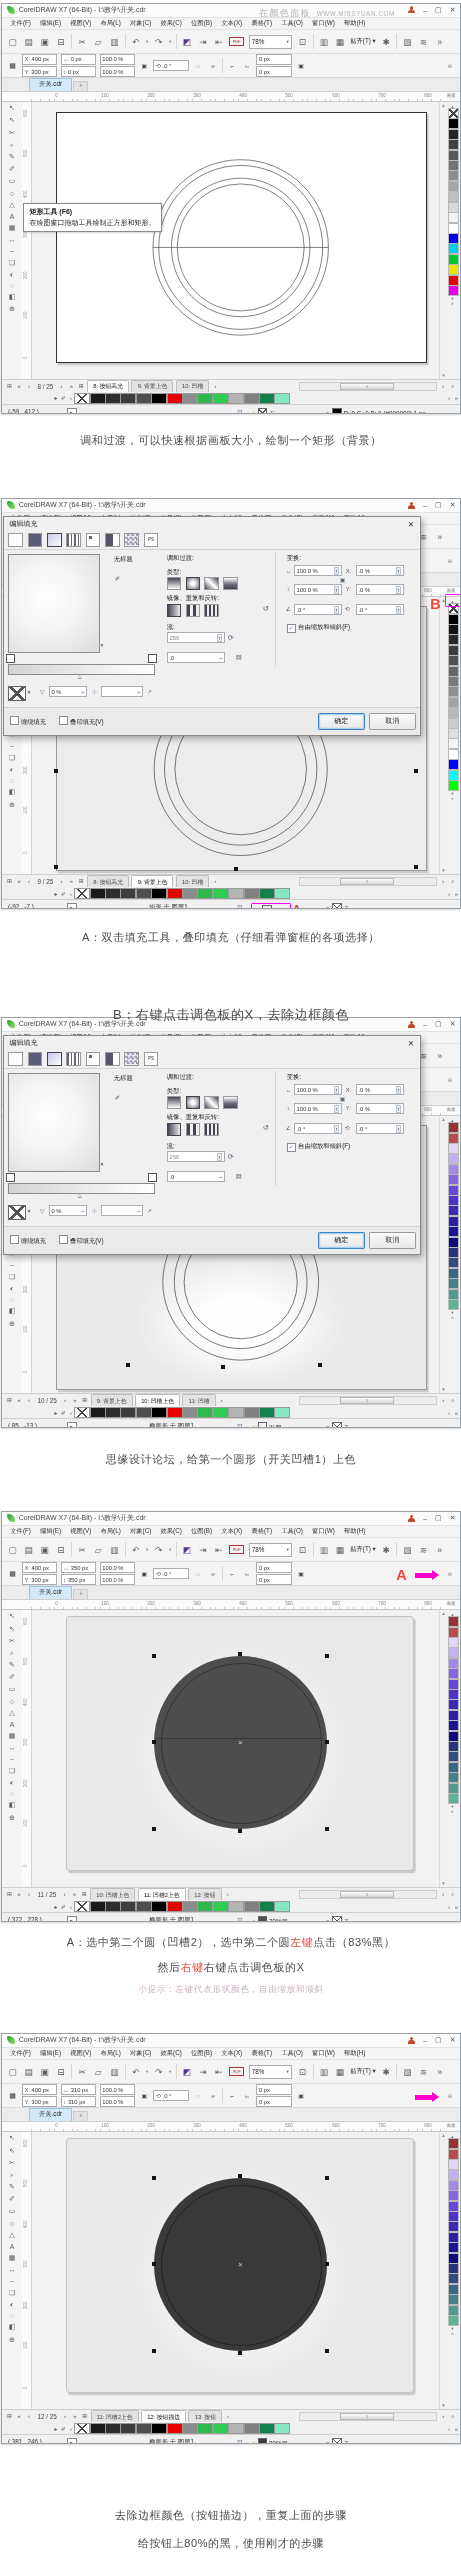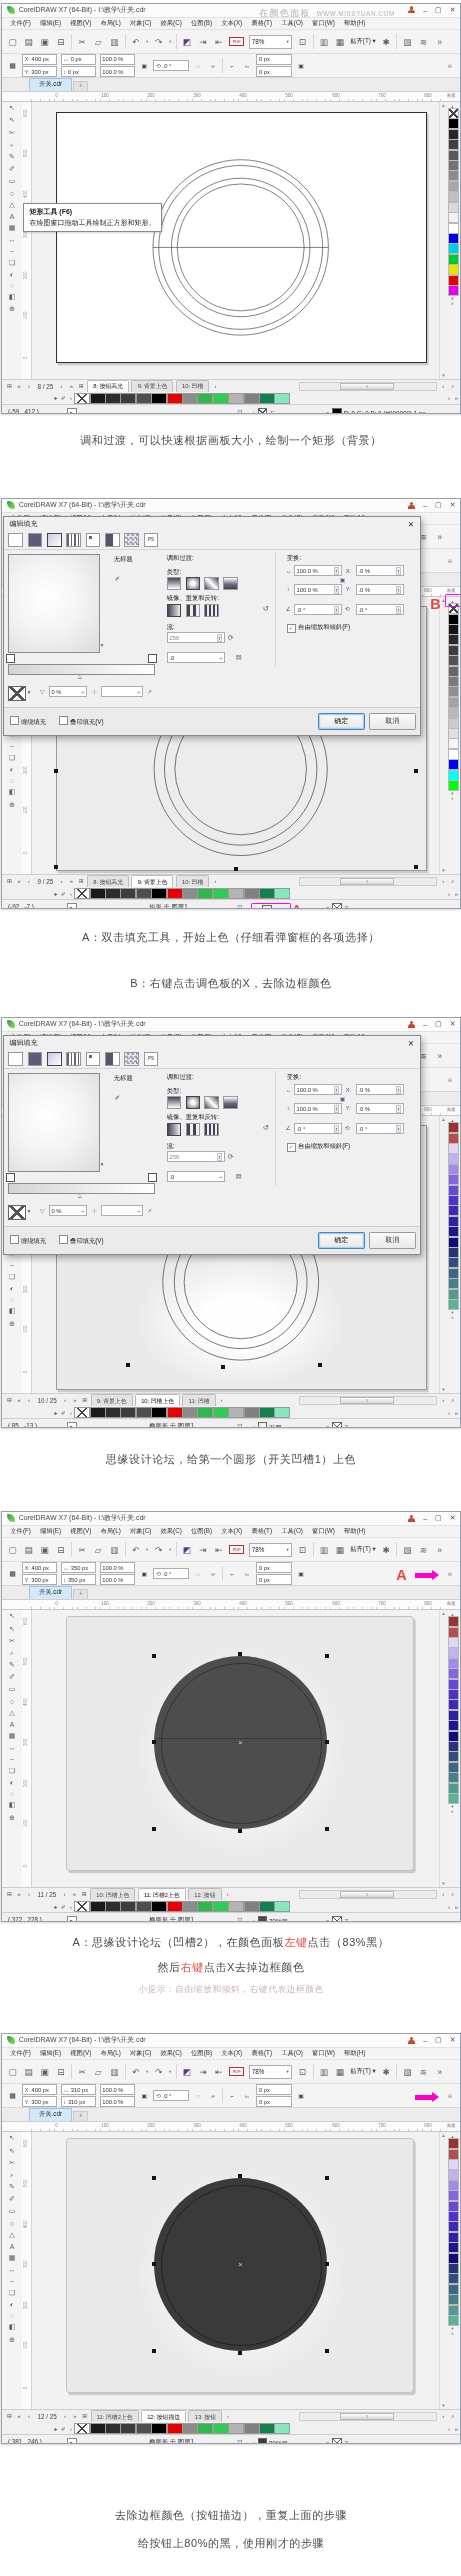--- a/index.html
+++ b/index.html
@@ -1412,22 +1412,22 @@
  <span style="left:65px" class="abox">▶</span>
  <span style="left:147px">椭圆形 于 图层1</span>
  <span style="left:235px;color:#7a5fb0">⊡</span>
  <span style="left:249px"><span style="color:#d8830f">◇</span> <span class="sw" style="background:#3a3a3a"></span> <span>80%黑</span></span>
  <span style="left:323px"><span>✑</span> <span class="xg"></span> <span>无</span></span>
       </div>
 
  <div class="marrow" style="left:413px;top:61px"></div>
  </div>
     <div class="cap" style="top:433px;font-size:11px;color:#4a4a4a"><span>调和过渡，可以快速根据画板大小，绘制一个矩形（背景）</span></div>
-    <div class="cap" style="top:930px;font-size:11px;color:#4a4a4a"><span>A：双击填充工具，开始上色（仔细看弹窗框的各项选择）</span></div>
-    <div class="cap" style="top:976px;font-size:11px;color:#4a4a4a"><span>B：右键点击调色板的X，去除边框颜色</span></div>
+    <div class="cap" style="top:930px;font-size:11px;color:#4a4a4a"><span>A：双击填充工具，叠印填充（仔细看弹窗框的各项选择）</span></div>
+    <div class="cap" style="top:1006px;font-size:13px;color:#4a4a4a"><span>B：右键点击调色板的X，去除边框颜色</span></div>
     <div class="cap" style="top:1452px;font-size:11px;color:#4a4a4a"><span>思缘设计论坛，给第一个圆形（开关凹槽1）上色</span></div>
-    <div class="cap" style="top:1935px;font-size:11px;color:#4a4a4a"><span>A：思缘设计论坛（凹槽2），在颜色面板</span><span style="color:#e8453c">左键</span><span>点击（83%黑）</span></div>
-    <div class="cap" style="top:1960px;font-size:11px;color:#4a4a4a"><span>然后</span><span style="color:#e8453c">右键</span><span>点击X去掉边框颜色</span></div>
-    <div class="cap" style="top:1984px;font-size:8.7px;color:#c9b3c0"><span>小提示：自由缩放和倾斜，右键代表边框颜色</span></div>
+    <div class="cap" style="top:1935px;font-size:11px;color:#4a4a4a"><span>A：选中第二个圆（凹槽2），选中第二个圆</span><span style="color:#e8453c">左键</span><span>点击（83%黑）</span></div>
+    <div class="cap" style="top:1960px;font-size:11px;color:#4a4a4a"><span>然后</span><span style="color:#e8453c">右键</span><span>右键点击调色板的X</span></div>
+    <div class="cap" style="top:1984px;font-size:8.7px;color:#c9b3c0"><span>小提示：左键代表形状颜色，自由缩放和倾斜</span></div>
     <div class="cap" style="top:2508px;font-size:11px;color:#4a4a4a"><span>去除边框颜色（按钮描边），重复上面的步骤</span></div>
     <div class="cap" style="top:2536px;font-size:11px;color:#4a4a4a"><span>给按钮上80%的黑，使用刚才的步骤</span></div>
   </div>
 
 
 </body></html>

